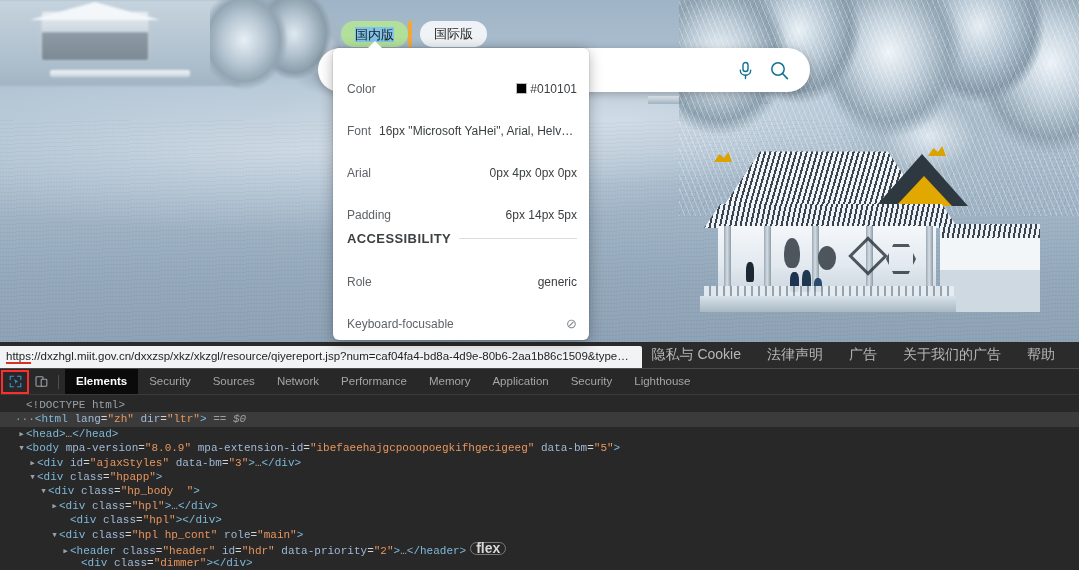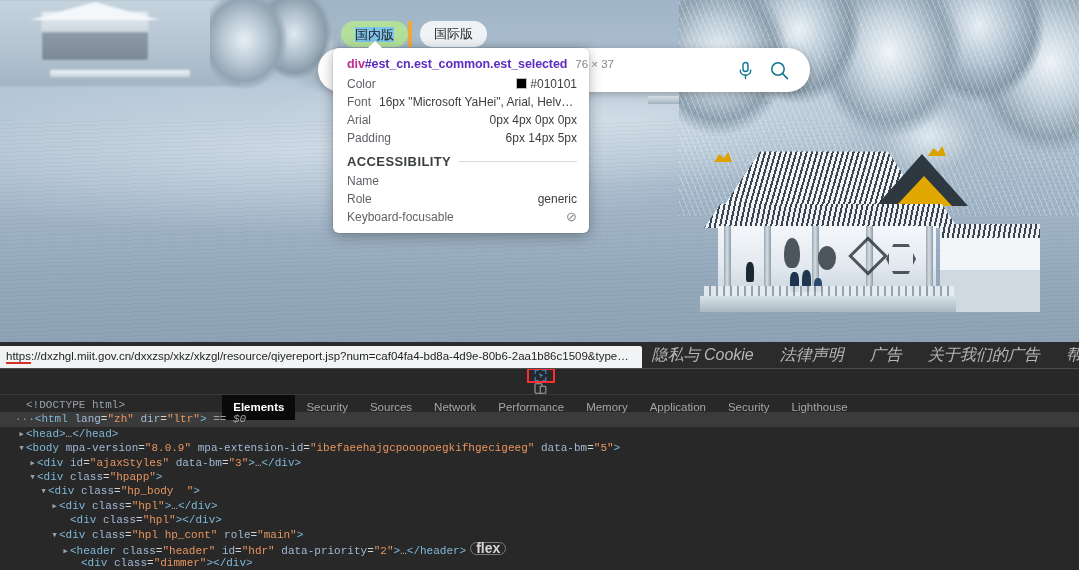--- a/index.html
+++ b/index.html
@@ -294,24 +294,23 @@
   }
   .footer-icp { color:#a8a8a8; }
   .footer-links {
     display: flex;
     align-items: center;
     gap: 26px;
     margin-left: 28px;
   }
   .footer-link {
     color: #b7b7b7;
-    font-size: 16px;
+    font-size: 14px;
     text-decoration: none;
     white-space: nowrap;
-    font-style: italic;
   }
 
   
   .status-bubble {
     position: absolute;
     left: 0; bottom: 0;
     max-width: 628px;
     background: #f1f3f4;
     color: #1f1f1f;
     font-size: 11.5px;
@@ -360,20 +359,21 @@
   .tt-idcls { color: #5c2dbf; }
   .tt-dims  { color: #80868b; font-size: 11.5px; white-space: nowrap; padding-left: 8px; }
 
   .tt-row {
     display: flex;
     align-items: baseline;
     padding: 1px 12px 1px 14px;
     font-size: 12px;
     color: #5f6368;
     line-height: 16px;
+    margin-top: 24px;
   }
   .tt-key { color: #5f6368; white-space: nowrap; }
   .tt-val {
     margin-left: auto;
     color: #3c4043;
     white-space: nowrap;
     overflow: hidden;
     text-overflow: ellipsis;
   }
   .tt-row.font-row .tt-val {
@@ -419,21 +419,20 @@
     font-family: "Liberation Mono", monospace;
     overflow: hidden;
   }
   .dt-toolbar {
     display: flex;
     align-items: center;
     height: 25px;
     background: #282828;
     border-bottom: 1px solid #3a3a3a;
     padding-left: 2px;
-    flex-direction: column;
   }
   .dt-icon-btn {
     width: 26px; height: 22px;
     display: flex; align-items: center; justify-content: center;
     cursor: pointer;
   }
   .dt-icon-btn.active-inspect {
     outline: 2px solid #ff2d2d;
     outline-offset: -1px;
     box-sizing: border-box;
@@ -582,24 +581,20 @@
         <a class="footer-link" href="#">广告</a>
         <a class="footer-link" href="#">关于我们的广告</a>
         <a class="footer-link" href="#">帮助</a>
         <a class="footer-link" href="#">反馈</a>
       </div>
     </div>
 
     <div class="status-bubble"><span class="scheme-underline">https</span><span>://dxzhgl.miit.gov.cn/dxxzsp/xkz/xkzgl/resource/qiyereport.jsp?num=caf04fa4-bd8a-4d9e-80b6-2aa1b86c1509&amp;type=yreport</span></div>
 
     <div class="inspect-tooltip">
-      <div class="tt-title-row">
-        <div class="tt-selector"><span class="tt-tag">div</span><span class="tt-idcls">#est_cn.est_common.est_selected</span></div>
-        <div class="tt-dims">76 × 37</div>
-      </div>
 
       <div class="tt-row">
         <span class="tt-key">Color</span>
         <span class="tt-val"><span class="color-swatch"></span><span>#010101</span></span>
       </div>
 
       <div class="tt-row font-row">
         <span class="tt-key">Font</span>
         <span class="tt-val">16px "Microsoft YaHei", Arial, Helvetica, s…</span>
       </div>
@@ -612,24 +607,20 @@
       <div class="tt-row">
         <span class="tt-key">Padding</span>
         <span class="tt-val">6px 14px 5px</span>
       </div>
 
       <div class="tt-section">
         <span class="tt-section-label">ACCESSIBILITY</span>
         <span class="tt-section-rule"></span>
       </div>
 
-      <div class="tt-row">
-        <span class="tt-key">Name</span>
-        <span class="tt-val"></span>
-      </div>
       <div class="tt-row">
         <span class="tt-key">Role</span>
         <span class="tt-val">generic</span>
       </div>
       <div class="tt-row">
         <span class="tt-key">Keyboard-focusable</span>
         <span class="tt-val no-icon">⊘</span>
       </div>
     </div>
   </div>

